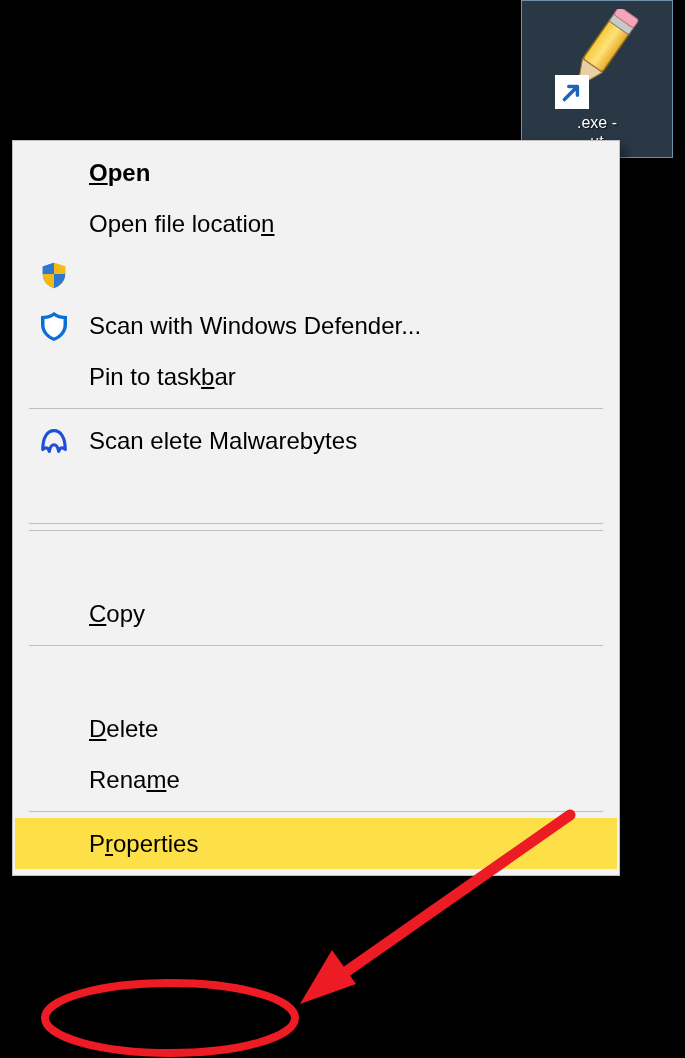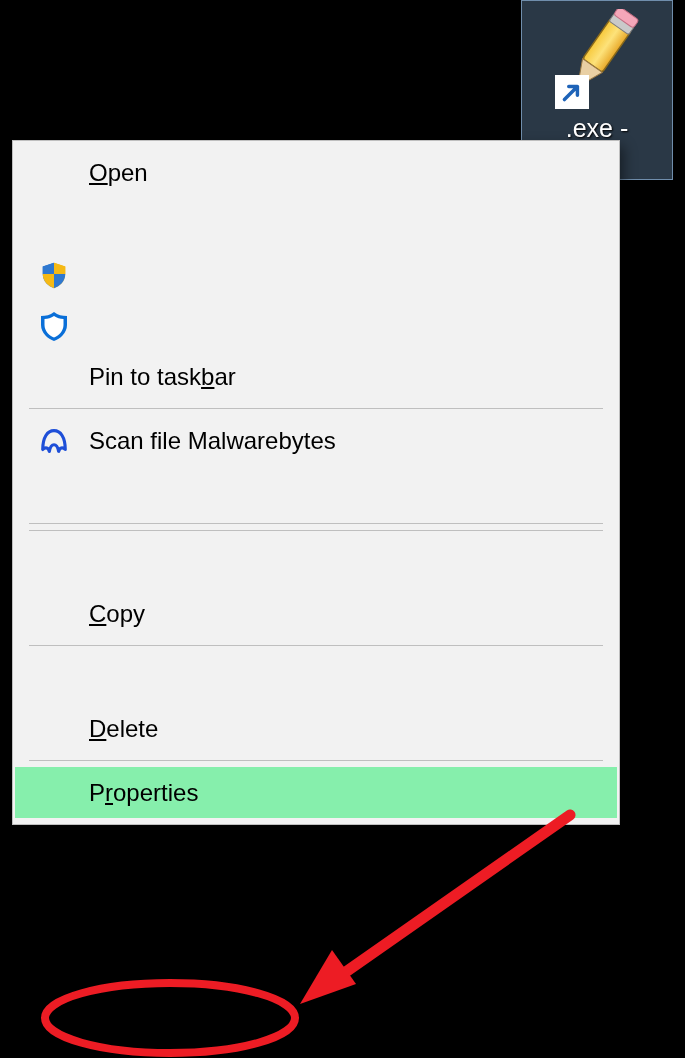--- a/index.html
+++ b/index.html
@@ -15,21 +15,21 @@
   }
 
   
   .shortcut {
     position: absolute;
     top: 0;
     right: 12px;
     width: 152px;
     text-align: center;
     color: #fff;
-    font-size: 25px;
+    font-size: 16px;
     padding-top: 4px;
   }
   .shortcut.selected {
     background: rgba(120,160,200,.35);
     border: 1px solid rgba(160,200,240,.6);
   }
   .shortcut .icon-wrap {
     position: relative;
     width: 100px;
     height: 100px;
@@ -64,34 +64,34 @@
     padding: 6px 2px;
   }
   .menu-item {
     display: flex;
     align-items: center;
     height: 51px;
     padding-left: 74px;
     position: relative;
     color: #000;
   }
-  .menu-item.hovered { background: #86efac; }
+  .menu-item.hovered { background: #fde047; }
   .menu-item .icon-slot {
     position: absolute;
     left: 22px;
     top: 50%;
     transform: translateY(-50%);
     width: 34px;
     height: 34px;
     display: flex;
     align-items: center;
     justify-content: center;
   }
   .menu-item .text { flex: 1; }
-  .menu-item.bold .text { font-weight: 400; }
+  .menu-item.bold .text { font-weight: 700; }
   .menu-item .sub-arrow {
     position: absolute;
     right: 20px;
     top: 50%;
     transform: translateY(-50%);
     font-size: 26px;
     color: #555;
   }
   .u { text-decoration: underline; text-underline-offset: 2px; }
   .separator {
@@ -145,73 +145,79 @@
   </div>
 </div>
 
 <div class="context-menu" id="ctxmenu">
     <div class="menu-item bold">
       <span class="icon-slot"></span>
       <span class="text"><span class="u">O</span>pen</span>
     </div>
     <div class="menu-item">
       <span class="icon-slot"></span>
+      <span class="text">Open file locatio<span class="u">n</span></span>
     </div>
     <div class="menu-item">
       <span class="icon-slot">
         <svg viewBox="0 0 32 32" width="30" height="30">
           <path d="M16 3 L28 7 V15 C28 23 22 28 16 30 V3 Z" fill="#f5b915"></path>
           <path d="M16 3 L4 7 V15 C4 23 10 28 16 30 V3 Z" fill="#2f78d0"></path>
           <path d="M16 3 L28 7 V15 H16 Z" fill="#f5b915"></path>
           <path d="M16 15 H28 C28 23 22 28 16 30 Z" fill="#2f78d0"></path>
           <path d="M16 3 L4 7 V15 H16 Z" fill="#2f78d0"></path>
           <path d="M16 15 H4 C4 23 10 28 16 30 Z" fill="#f5b915"></path>
         </svg>
       </span>
     </div>
     <div class="menu-item">
       <span class="icon-slot">
         <svg viewBox="0 0 32 32" width="32" height="32">
           <path d="M16 2 C20 5 24 6 29 6 V15 C29 23 22 29 16 31 C10 29 3 23 3 15 V6 C8 6 12 5 16 2 Z" fill="#0a6fd8"></path>
           <path d="M16 6 C19 8 22 9 25.5 9 V15 C25.5 21 20.5 26 16 27.5 C11.5 26 6.5 21 6.5 15 V9 C10 9 13 8 16 6 Z" fill="#fff"></path>
         </svg>
       </span>
+      <span class="text">Scan with Windows Defender...</span>
     </div>
     <div class="menu-item">
       <span class="icon-slot"></span>
       <span class="text">Pin to task<span class="u">b</span>ar</span>
     </div>
     <div class="separator"></div>
     <div class="menu-item">
       <span class="icon-slot">
         <svg viewBox="0 0 32 32" width="30" height="30">
           <path d="M4 25 C4 12 9 5 16 5 C23 5 28 12 28 25 C25 22 22 23 21 27 C20 22 18 20 16 20 C14 20 12 22 11 27 C10 23 7 22 4 25 Z" fill="none" stroke="#1e4fd8" stroke-width="3.4" stroke-linejoin="round" stroke-linecap="round"></path>
         </svg>
       </span>
-      <span class="text">Scan file Malwarebytes</span>
+      <span class="text">Scan elete Malwarebytes</span>
     </div>
     <div class="menu-item">
       <span class="icon-slot"></span>
     </div>
     <div class="separator"></div>
     <div class="separator"></div>
     <div class="menu-item">
       <span class="icon-slot"></span>
     </div>
     <div class="menu-item">
       <span class="icon-slot"></span>
       <span class="text"><span class="u">C</span>opy</span>
     </div>
     <div class="separator"></div>
     <div class="menu-item">
       <span class="icon-slot"></span>
     </div>
     <div class="menu-item">
       <span class="icon-slot"></span>
       <span class="text"><span class="u">D</span>elete</span>
+    </div>
+    <div class="menu-item">
+      <span class="icon-slot"></span>
+      <span class="text">Rena<span class="u">m</span>e</span>
     </div>
     <div class="separator"></div>
     <div class="menu-item hovered">
       <span class="icon-slot"></span>
       <span class="text">P<span class="u">r</span>operties</span>
     </div>
   </div>
 
 <svg class="annotation" width="685" height="1058">
   <ellipse cx="170" cy="1018" rx="125" ry="35" fill="none" stroke="#ed1c24" stroke-width="8"></ellipse>

